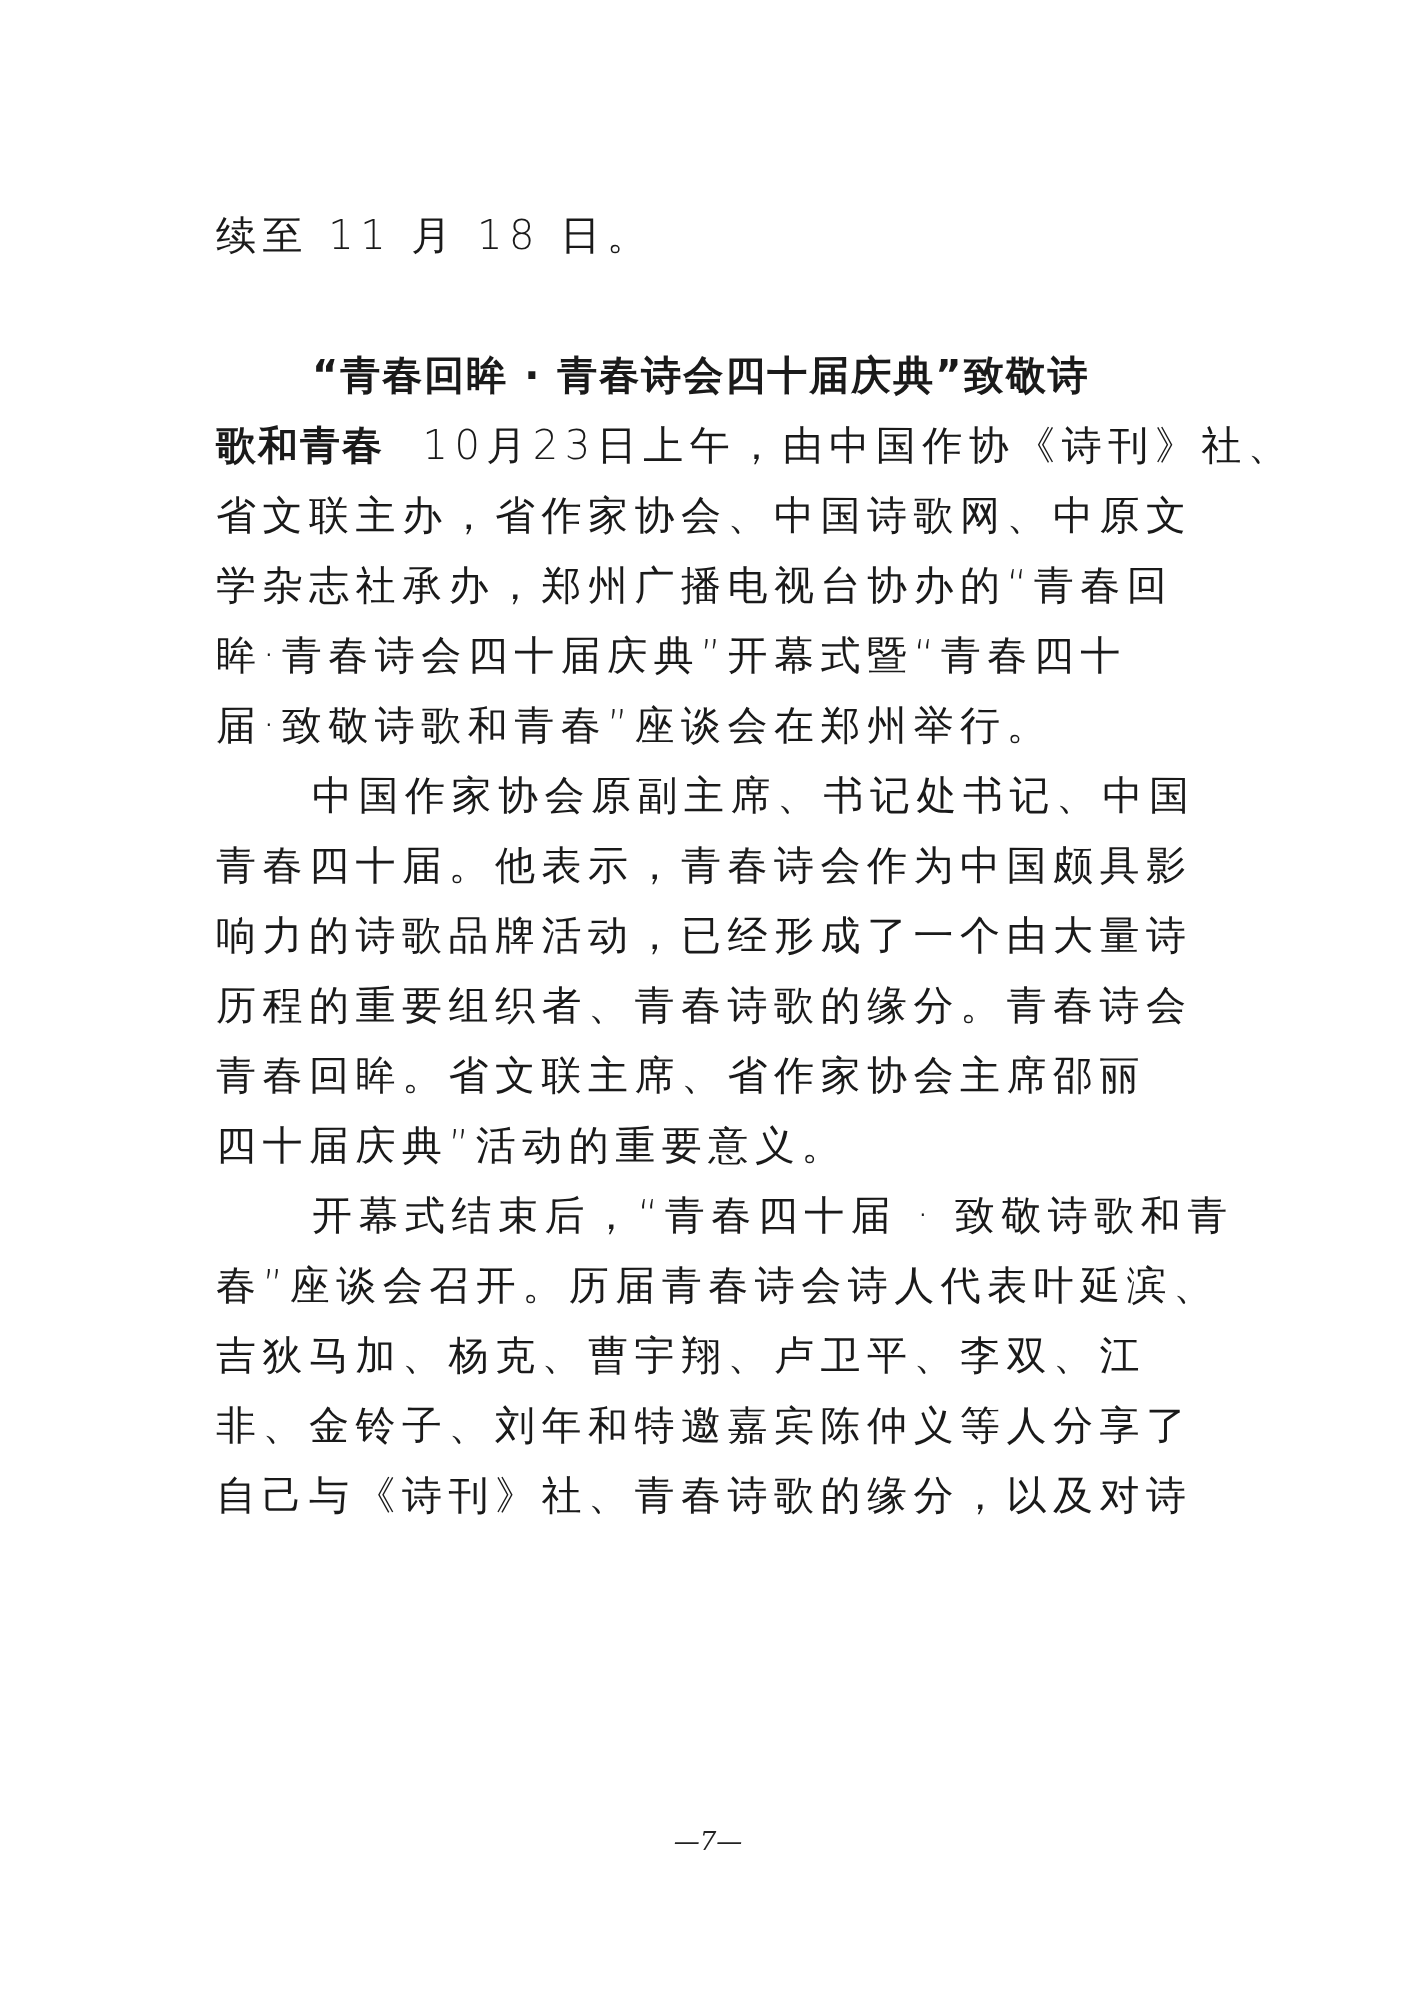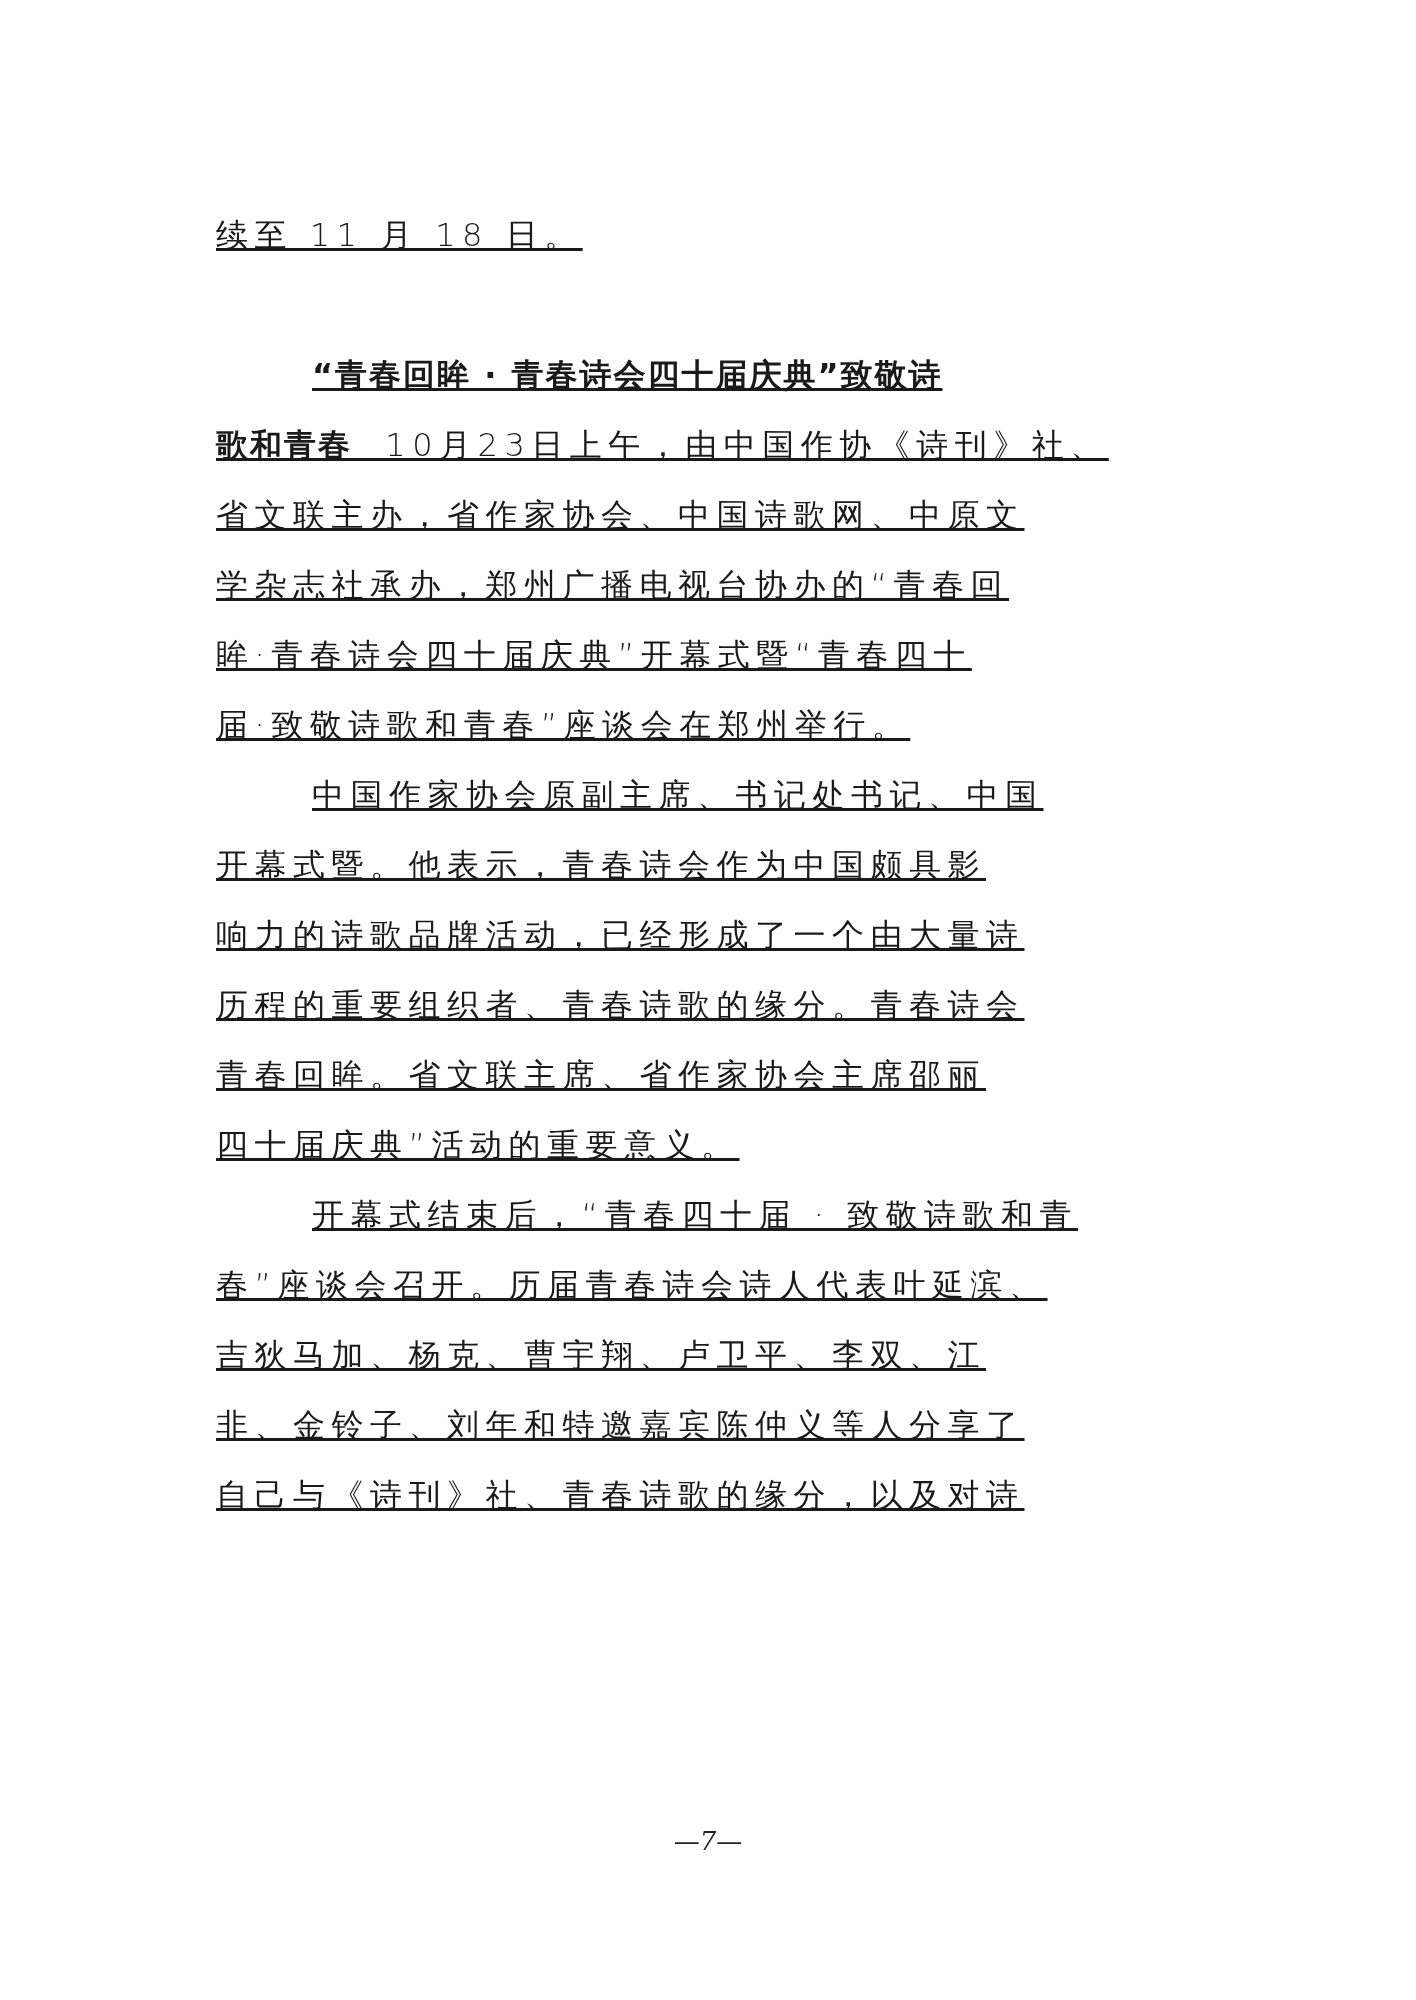--- a/index.html
+++ b/index.html
@@ -17,25 +17,24 @@
     }
     .page {
       position: absolute;
       left: 216px;
       top: 200px;
       width: 990px;
     }
     .line {
       height: 70px;
       line-height: 70px;
-      font-size: 32px;
+      font-size: 40px;
       white-space: nowrap;
       letter-spacing: 6.5px;
       font-weight: 300;
-      text-decoration: underline;
     }
     .line.indent {
       padding-left: 96px;
     }
     .gap {
       height: 70px;
     }
     .bold {
       font-weight: 700;
       letter-spacing: 2px;
@@ -64,21 +63,21 @@
   </div>
   <div class="line">
     <span class="bold">歌和青春</span><span style="white-space:pre;">  10月23日上午，由中国作协《诗刊》社、</span>
   </div>
   <div class="line">省文联主办，省作家协会、中国诗歌网、中原文</div>
   <div class="line">学杂志社承办，郑州广播电视台协办的“青春回</div>
   <div class="line">眸·青春诗会四十届庆典”开幕式暨“青春四十</div>
   <div class="line">届·致敬诗歌和青春”座谈会在郑州举行。</div>
 
   <div class="line indent">中国作家协会原副主席、书记处书记、中国</div>
-  <div class="line">开幕式暨。他表示，青春诗会作为中国颇具影</div>
+  <div class="line">青春四十届。他表示，青春诗会作为中国颇具影</div>
   <div class="line">响力的诗歌品牌活动，已经形成了一个由大量诗</div>
   <div class="line">历程的重要组织者、青春诗歌的缘分。青春诗会</div>
   <div class="line">青春回眸。省文联主席、省作家协会主席邵丽</div>
   <div class="line">四十届庆典”活动的重要意义。</div>
 
   <div class="line indent">开幕式结束后，“青春四十届 · 致敬诗歌和青</div>
   <div class="line">春”座谈会召开。历届青春诗会诗人代表叶延滨、</div>
   <div class="line">吉狄马加、杨克、曹宇翔、卢卫平、李双、江</div>
   <div class="line">非、金铃子、刘年和特邀嘉宾陈仲义等人分享了</div>
   <div class="line">自己与《诗刊》社、青春诗歌的缘分，以及对诗</div>

